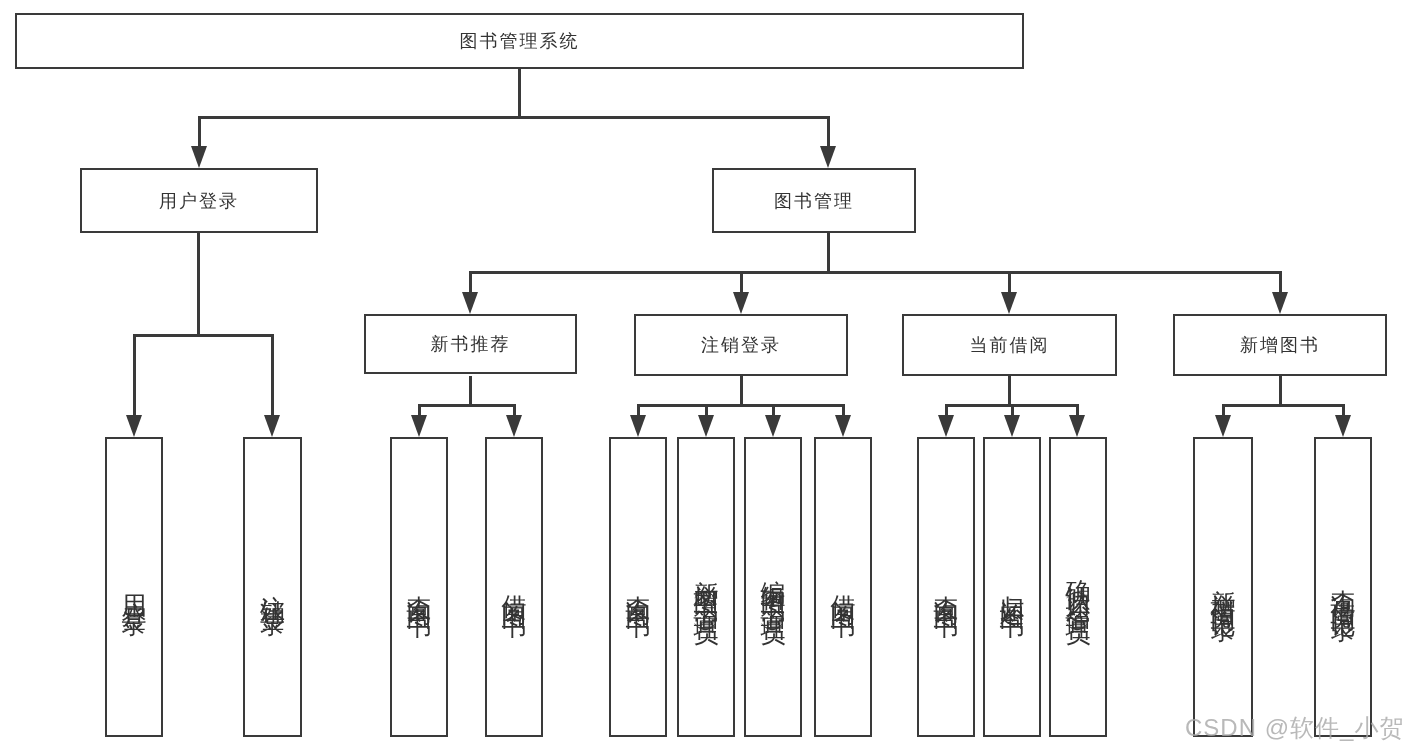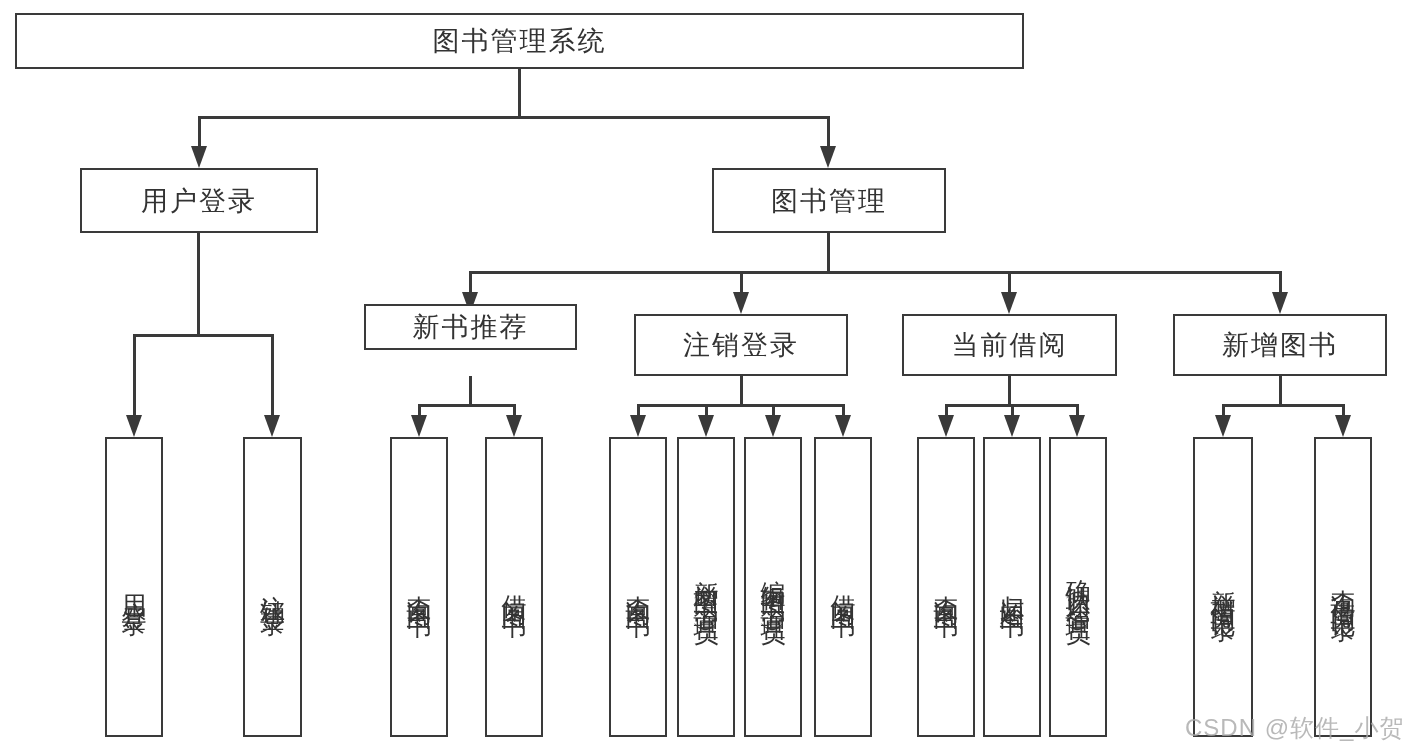--- a/index.html
+++ b/index.html
@@ -26,21 +26,21 @@
     position: absolute;
     background: var(--box_fill);
     border: 2.5px solid var(--line);
     color: var(--text);
     display: flex;
     align-items: center;
     justify-content: center;
     z-index: 2;
   }
   .hbox {
-    font-size: 27px;
+    font-size: 18px;
     letter-spacing: 2px;
     white-space: nowrap;
   }
   .vbox {
     writing-mode: vertical-rl;
     text-orientation: mixed;
     font-size: 25px;
     letter-spacing: 6px;
     line-height: 1;
   }
@@ -81,41 +81,41 @@
   <div class="box hbox" style="left:15px; top:13px; width:1009px; height:56px;">图书管理系统</div>
 
   <div class="v" style="left:518px; top:68px; height:51px;"></div>
   <div class="h" style="left:198px; top:116px; width:632px;"></div>
   <div class="v" style="left:198px; top:116px; height:32px;"></div>
   <div class="arr" style="left:191px; top:146px;"></div>
   <div class="v" style="left:827px; top:116px; height:32px;"></div>
   <div class="arr" style="left:820px; top:146px;"></div>
 
   <div class="box hbox" style="left:80px; top:168px; width:238px; height:65px;">用户登录</div>
-  <div class="box hbox" style="left:712px; top:168px; width:234px; height:65px;">图书管理</div>
+  <div class="box hbox" style="left:712px; top:168px; width:204px; height:65px;">图书管理</div>
 
   <div class="v" style="left:197px; top:233px; height:104px;"></div>
   <div class="h" style="left:133px; top:334px; width:141px;"></div>
   <div class="v" style="left:133px; top:334px; height:82px;"></div>
   <div class="arr" style="left:126px; top:415px;"></div>
   <div class="v" style="left:271px; top:334px; height:82px;"></div>
   <div class="arr" style="left:264px; top:415px;"></div>
 
   <div class="v" style="left:827px; top:233px; height:41px;"></div>
   <div class="h" style="left:469px; top:271px; width:813px;"></div>
   <div class="v" style="left:469px; top:271px; height:22px;"></div>
   <div class="arr" style="left:462px; top:292px;"></div>
   <div class="v" style="left:740px; top:271px; height:22px;"></div>
   <div class="arr" style="left:733px; top:292px;"></div>
   <div class="v" style="left:1008px; top:271px; height:22px;"></div>
   <div class="arr" style="left:1001px; top:292px;"></div>
   <div class="v" style="left:1279px; top:271px; height:22px;"></div>
   <div class="arr" style="left:1272px; top:292px;"></div>
 
-  <div class="box hbox" style="left:364px; top:304px; width:213px; height:46px;text-align:center;">新书推荐</div>
+  <div class="box hbox" style="left:364px; top:314px; width:213px; height:60px;text-align:center;">新书推荐</div>
   <div class="box hbox" style="left:634px; top:314px; width:214px; height:62px;">注销登录</div>
   <div class="box hbox" style="left:902px; top:314px; width:215px; height:62px;">当前借阅</div>
   <div class="box hbox" style="left:1173px; top:314px; width:214px; height:62px;">新增图书</div>
 
   <div class="v" style="left:469px; top:376px; height:31px;"></div>
   <div class="h" style="left:418px; top:404px; width:98px;"></div>
   <div class="v" style="left:418px; top:404px; height:12px;"></div>
   <div class="arr" style="left:411px; top:415px;"></div>
   <div class="v" style="left:513px; top:404px; height:12px;"></div>
   <div class="arr" style="left:506px; top:415px;"></div>

